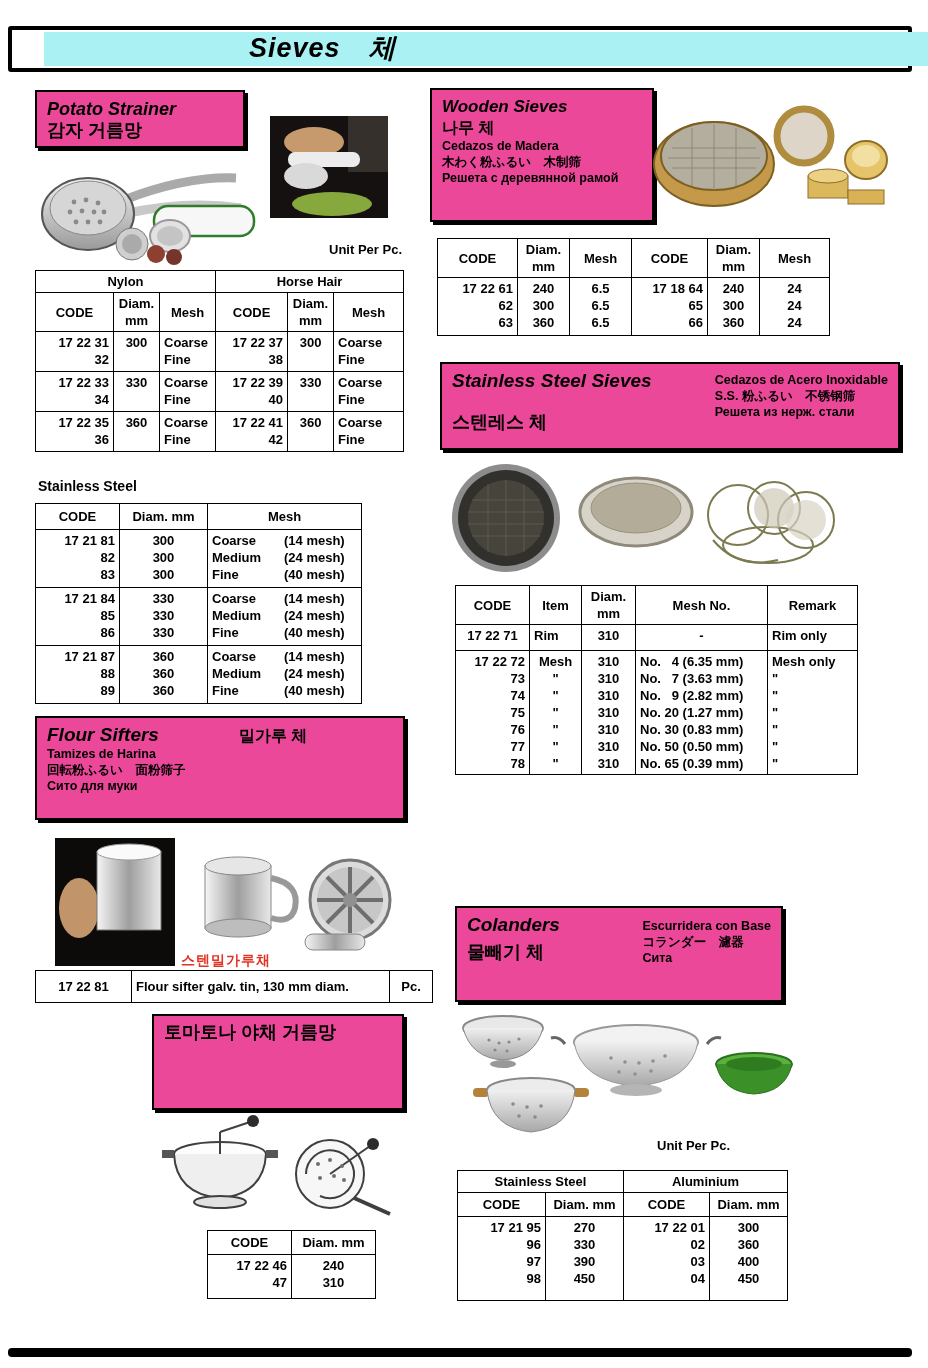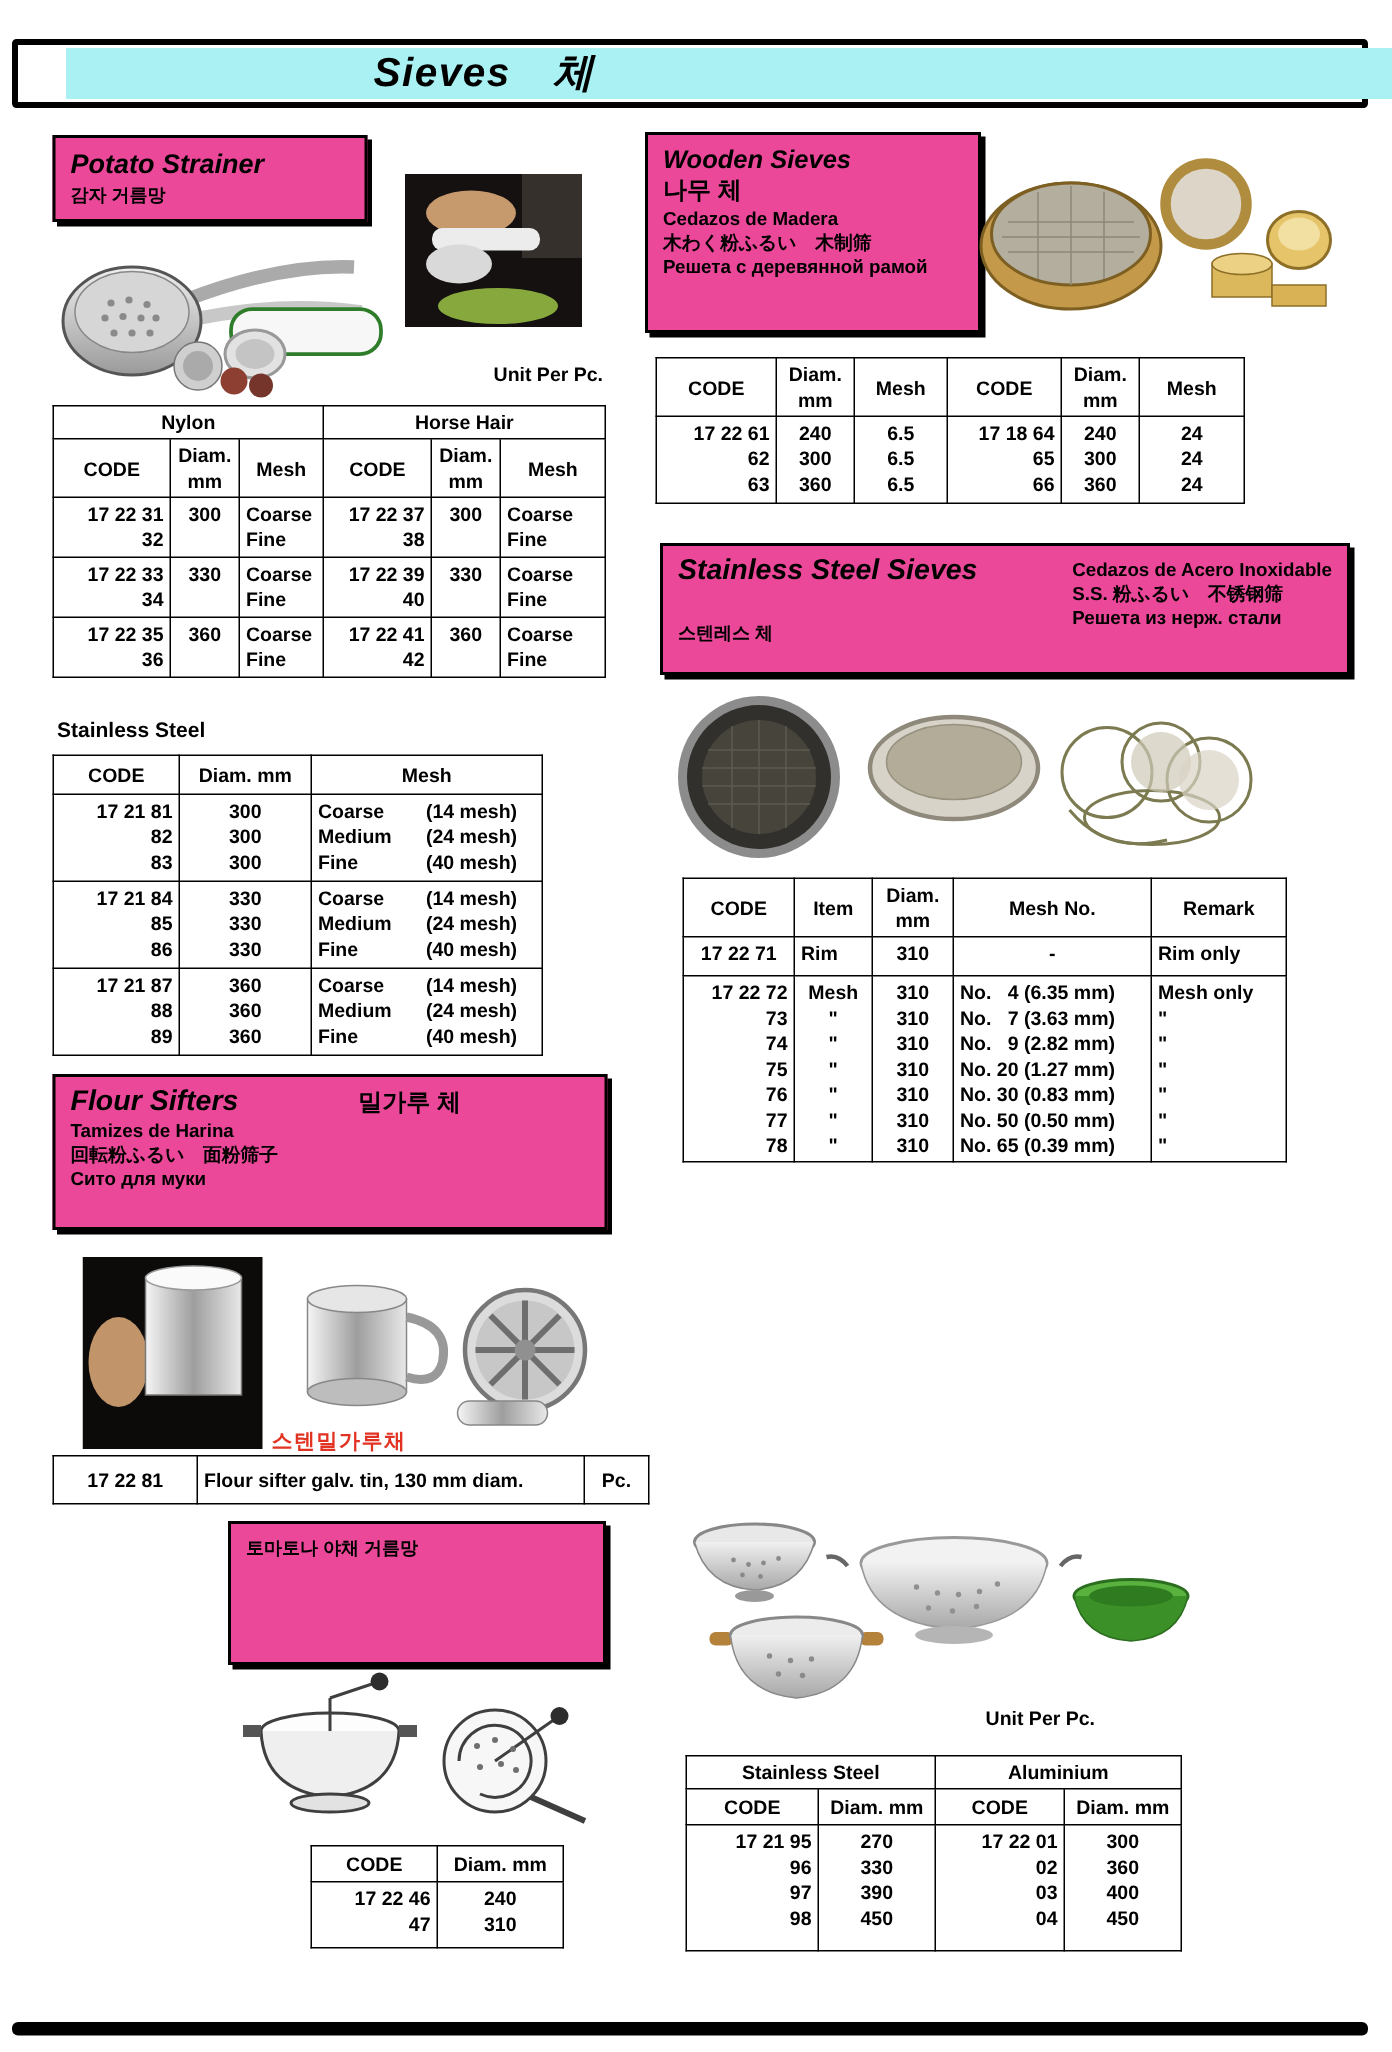--- a/index.html
+++ b/index.html
@@ -13,21 +13,21 @@
   .pre { white-space:pre-line; }
 
   
   .banner { left:8px; top:26px; width:904px; height:46px; border:4px solid #000; background:#fff; padding:2px; border-radius:3px; }
   .banner-inner { width:100%; height:100%; background:#a9f1f2; display:flex; align-items:flex-end;margin-left:30px; }
   .banner-title { font-style:italic; font-size:27px; padding-left:205px; letter-spacing:1px; }
 
   
   .cyanbox { background:#ec4899; border:2px solid #000; box-shadow:3px 3px 0 #000; padding:6px 10px; }
   .box-title { font-style:italic; font-size:18px; line-height:22px; }
-  .box-kr { font-size:12px; line-height:20px; }
+  .box-kr { font-size:18px; line-height:20px; }
   .box-sm { font-size:12.5px; line-height:16px; }
   .twocol { display:flex; justify-content:space-between; }
 
   
   .tbl { border-collapse:collapse; table-layout:fixed; background:#fff; }
   .tbl th, .tbl td {
     border:1.2px solid #000; font-size:13px; line-height:17px;
     padding:2px 4px; vertical-align:top; white-space:pre; font-weight:bold;
   }
   .tbl th { text-align:center; vertical-align:middle; }
@@ -478,20 +478,31 @@
       </tr>
       <tr style="height:44px">
         <td class="code">17 22 46
 47</td>
         <td class="num">240
 310</td>
       </tr>
     </tbody>
   </table>
 
+  <div class="abs cyanbox twocol" style="left:455px;top:906px;width:328px;height:96px">
+    <div>
+      <div class="box-title" style="font-size:19px">Colanders</div>
+      <div class="box-kr" style="margin-top:6px">물빼기 체</div>
+    </div>
+    <div style="padding-top:4px">
+      <div class="box-sm">Escurridera con Base</div>
+      <div class="box-sm">コランダー　濾器</div>
+      <div class="box-sm">Сита</div>
+    </div>
+  </div>
 
   <svg class="abs" style="left:455px;top:1006px" width="340" height="134" viewBox="0 0 340 134">
     <defs>
       <linearGradient id="st2" x1="0" y1="0" x2="0" y2="1">
         <stop offset="0" stop-color="#f0f0f0"></stop>
           <stop offset="1" stop-color="#a8a8a8"></stop>
       </linearGradient>
     </defs>
     <g>
       <ellipse cx="48" cy="22" rx="40" ry="12" fill="#e8e8e8" stroke="#888" stroke-width="2"></ellipse>

